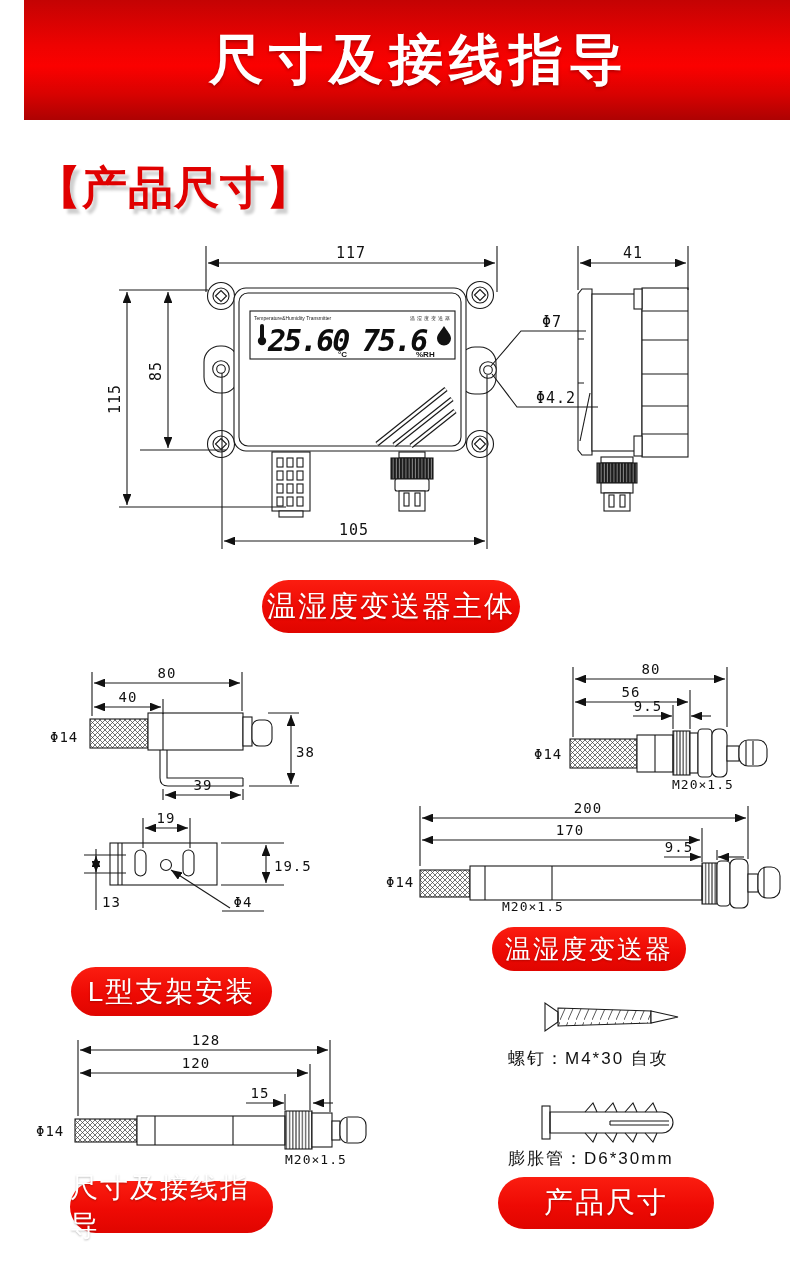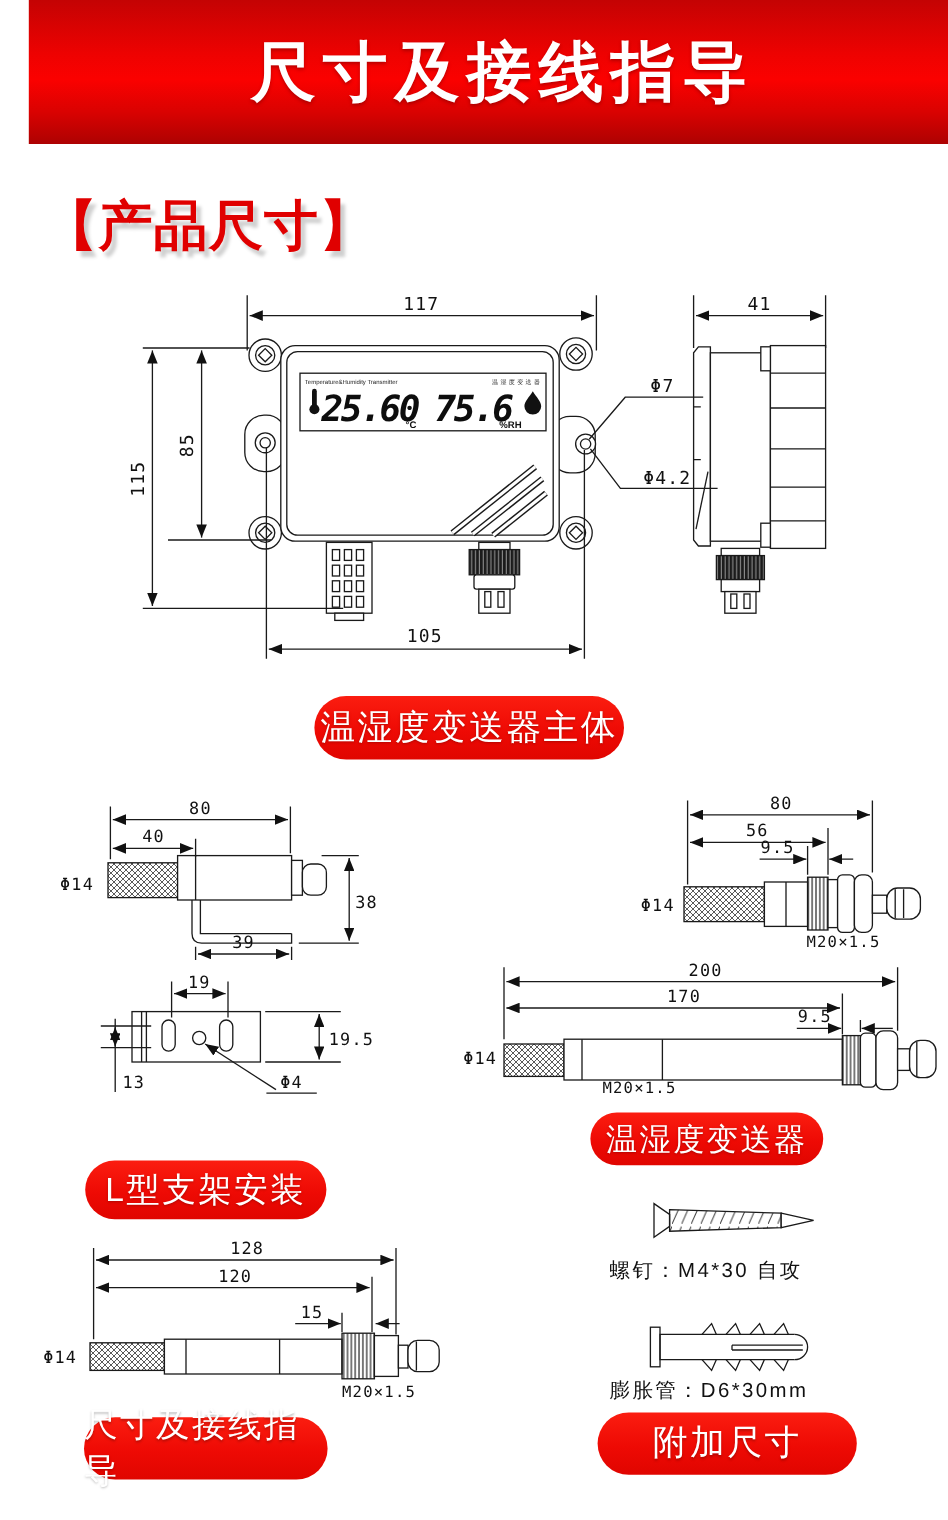--- a/index.html
+++ b/index.html
@@ -345,15 +345,15 @@
       <path class="ln" d="M662,1112 H550 V1133 H662"></path>
       <path class="ln" d="M662,1112 A11,10.5 0 0 1 662,1133"></path>
       <path class="ln" d="M610,1121 V1125 M610,1121 H669 M610,1125 H669"></path>
       <path class="ln" d="M585,1112 l8,-9 l4,9 M605,1112 l8,-9 l4,9 M625,1112 l8,-9 l4,9 M645,1112 l8,-9 l4,9"></path>
       <path class="ln" d="M585,1133 l8,9 l4,-9 M605,1133 l8,9 l4,-9 M625,1133 l8,9 l4,-9 M645,1133 l8,9 l4,-9"></path>
     </g>
     <text class="cjk" x="508" y="1164">膨胀管：D6*30mm</text>
   </svg>
 
   <div class="pill pill-sealed">尺寸及接线指导</div>
-  <div class="pill pill-extra">附加尺寸</div>
+  <div class="pill pill-extra">产品尺寸</div>
 
 </div>
 
 </body></html>

